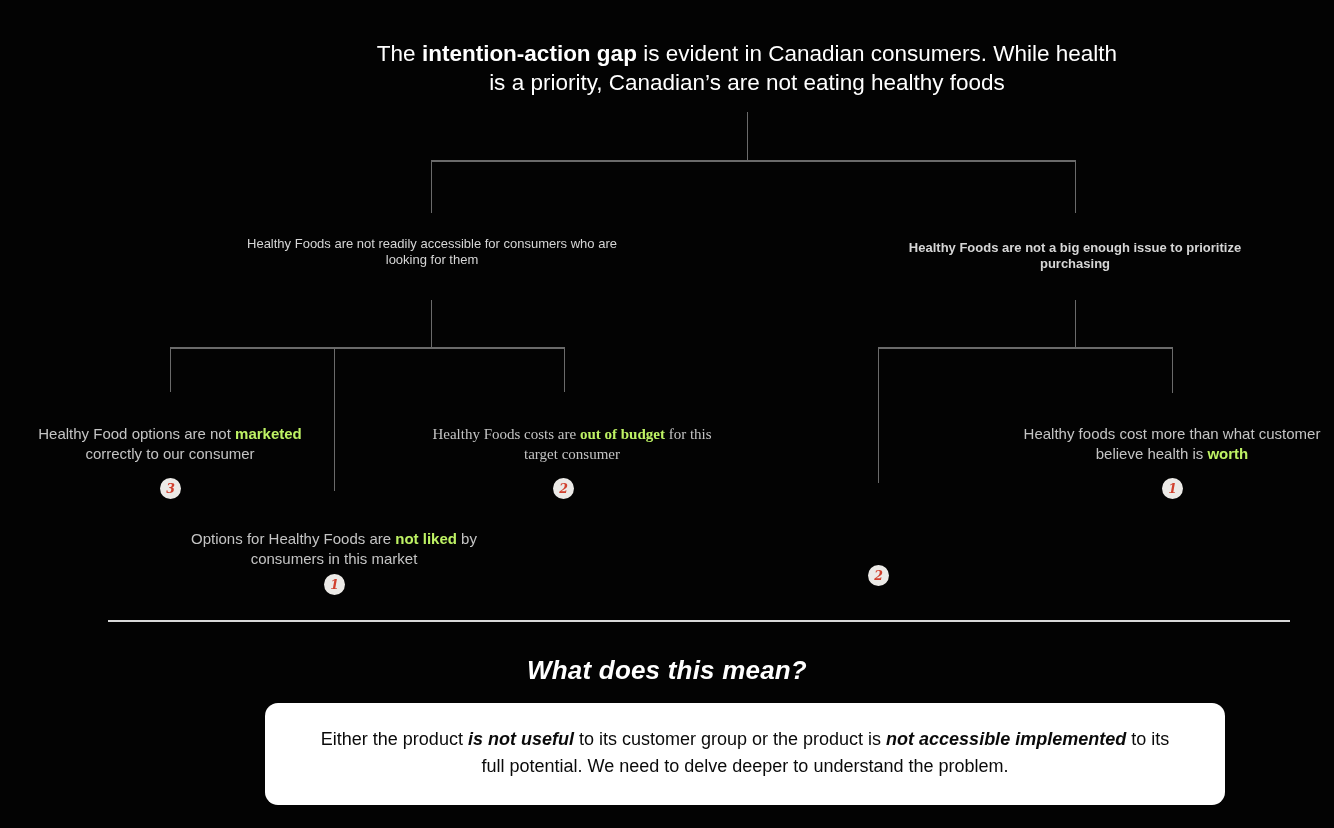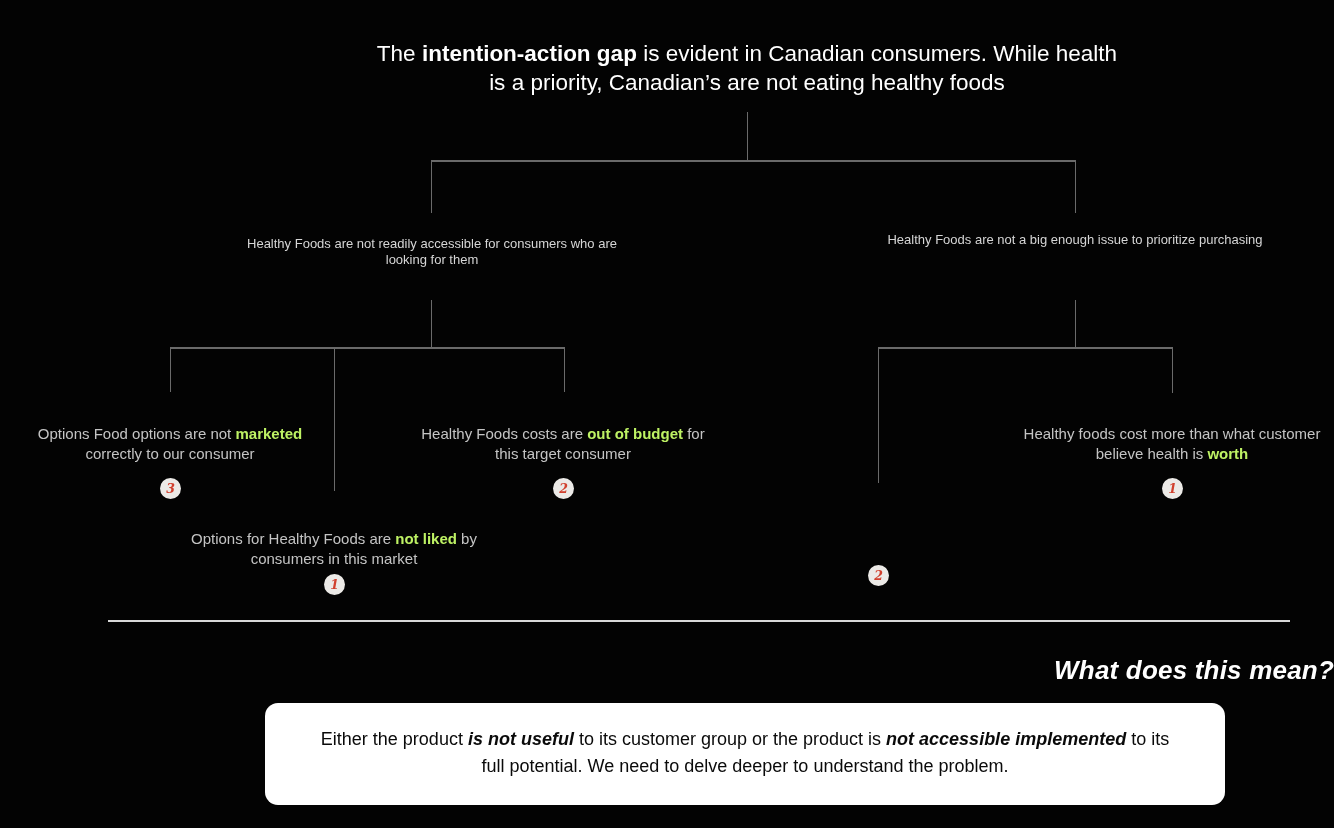--- a/index.html
+++ b/index.html
@@ -18,25 +18,25 @@
   .node b{color:#bef264;font-weight:700;}
 
   .title{
     left:367px;top:40px;width:760px;
     font-size:22.5px;line-height:1.28;color:#ffffff;font-weight:400;
   }
   .title b{font-weight:700;color:#ffffff;}
 
   .lvl2{font-size:13px;color:#d6d6d6;line-height:1.26;}
   .node-access{left:232px;top:236px;width:400px;}
-  .node-issue{left:875px;top:232px;width:400px;}
+  .node-issue{left:875px;top:240px;width:400px;font-weight:bold;}
 
   .leaf{font-size:15px;line-height:1.35;color:#c4c4c4;}
   .leaf-marketed {left:20px; top:424px; width:300px;}
-  .leaf-budget   {left:413px;top:424px; width:300px;}
+  .leaf-budget   {left:422px;top:424px; width:300px;font-family:Liberation Serif, serif;}
   .leaf-worth    {left:1022px;top:424px;width:300px;}
   .leaf-notliked {left:184px;top:529px; width:300px;}
   .leaf-finical  {left:724px;top:512px; width:300px;}
 
   
   .badge{
     position:absolute;width:21px;height:21px;border-radius:50%;
     background:#eceae7;
     color:#d1402e;font-size:12.5px;font-weight:700;font-style:italic;
     font-family:"DejaVu Serif", serif;
@@ -71,21 +71,21 @@
   .r-stem {left:1074.5px;top:300px;height:48px;}
   .r-bar  {left:878px; top:347px; width:295px;}
   .r-lleg {left:877.5px;top:347px;height:136px;}
   .r-rleg {left:1171.5px;top:347px;height:46px;}
 
   
   .divider{position:absolute;left:108px;top:620px;width:1182px;height:2px;background:#d8d8d8;}
 
   
   .what{
-    position:absolute;left:0;top:655px;width:1334px;text-align:right;
+    position:absolute;left:0;top:655px;width:1334px;text-align:center;
     font-size:26px;font-style:italic;font-weight:700;color:#ffffff;
     letter-spacing:0.2px;
   }
   .callout{
     position:absolute;left:265px;top:703px;width:960px;
     box-sizing:border-box;
     background:#ffffff;border-radius:13px;
     padding:23px 42px 25px 42px;
     color:#0a0a0a;font-size:18px;line-height:1.5;text-align:center;
   }
@@ -117,21 +117,21 @@
   <div class="ln v l-lleg"></div>
   <div class="ln v l-mleg"></div>
   <div class="ln v l-rleg"></div>
 
   <div class="ln v r-stem"></div>
   <div class="ln h r-bar"></div>
   <div class="ln v r-lleg"></div>
   <div class="ln v r-rleg"></div>
 
   <div class="node leaf leaf-marketed">
-    <span>Options Food options are not </span><b>marketed</b><span> correctly to our consumer</span>
+    <span>Healthy Food options are not </span><b>marketed</b><span> correctly to our consumer</span>
   </div>
   <div class="badge b-marketed">3</div>
 
   <div class="node leaf leaf-budget">
     <span>Healthy Foods costs are </span><b>out of budget</b><span> for this target consumer</span>
   </div>
   <div class="badge b-budget">2</div>
 
   <div class="node leaf leaf-worth">
     <span>Healthy foods cost more than what customer believe health is </span><b>worth</b><span></span>

